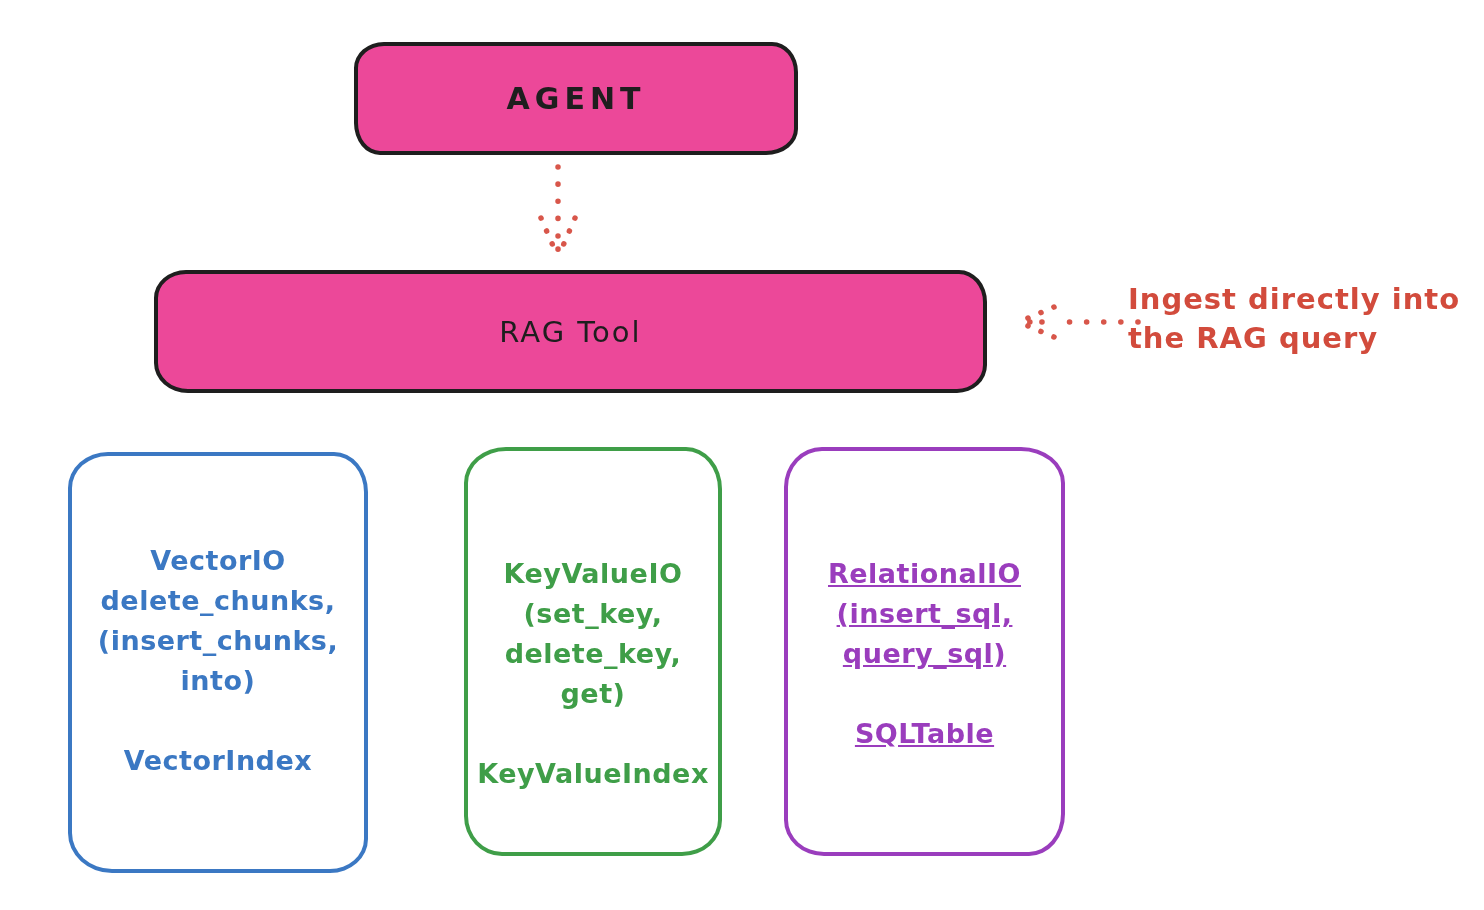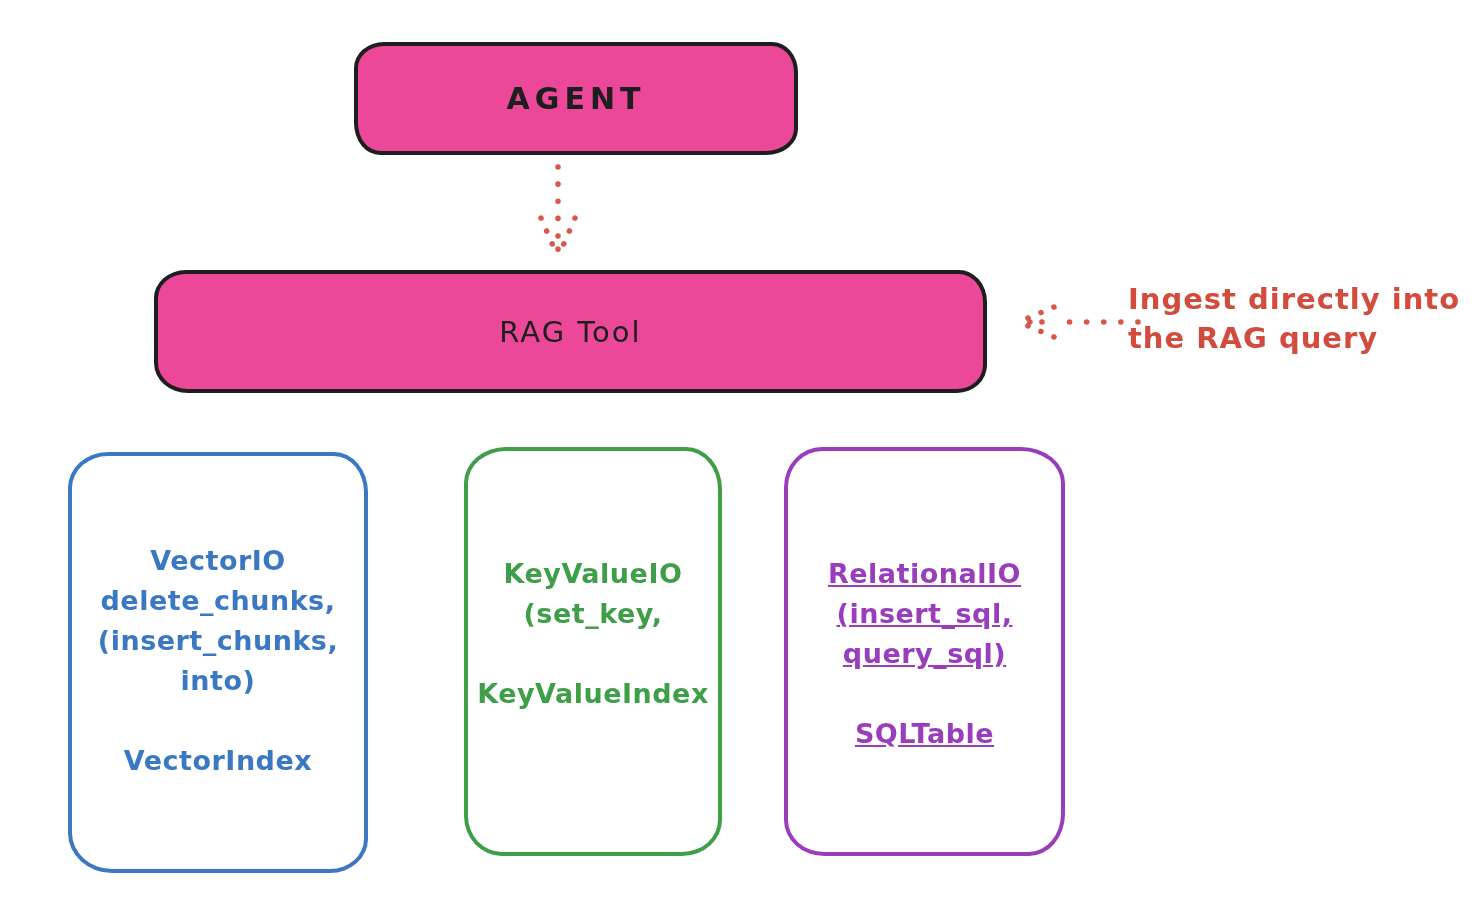--- a/index.html
+++ b/index.html
@@ -142,20 +142,21 @@
     <div>VectorIO</div>
     <div>delete_chunks,</div>
     <div>(insert_chunks,</div>
     <div>into)</div>
     <div class="index-label">VectorIndex</div>
   </div>
 
   <div class="backend backend-keyvalue">
     <div>KeyValueIO</div>
     <div>(set_key,</div>
+    <div>delete_key, get)</div>
     <div class="index-label">KeyValueIndex</div>
   </div>
 
   <div class="backend backend-relational">
     <div>RelationalIO</div>
     <div>(insert_sql,</div>
     <div>query_sql)</div>
     <div class="index-label">SQLTable</div>
   </div>
 

